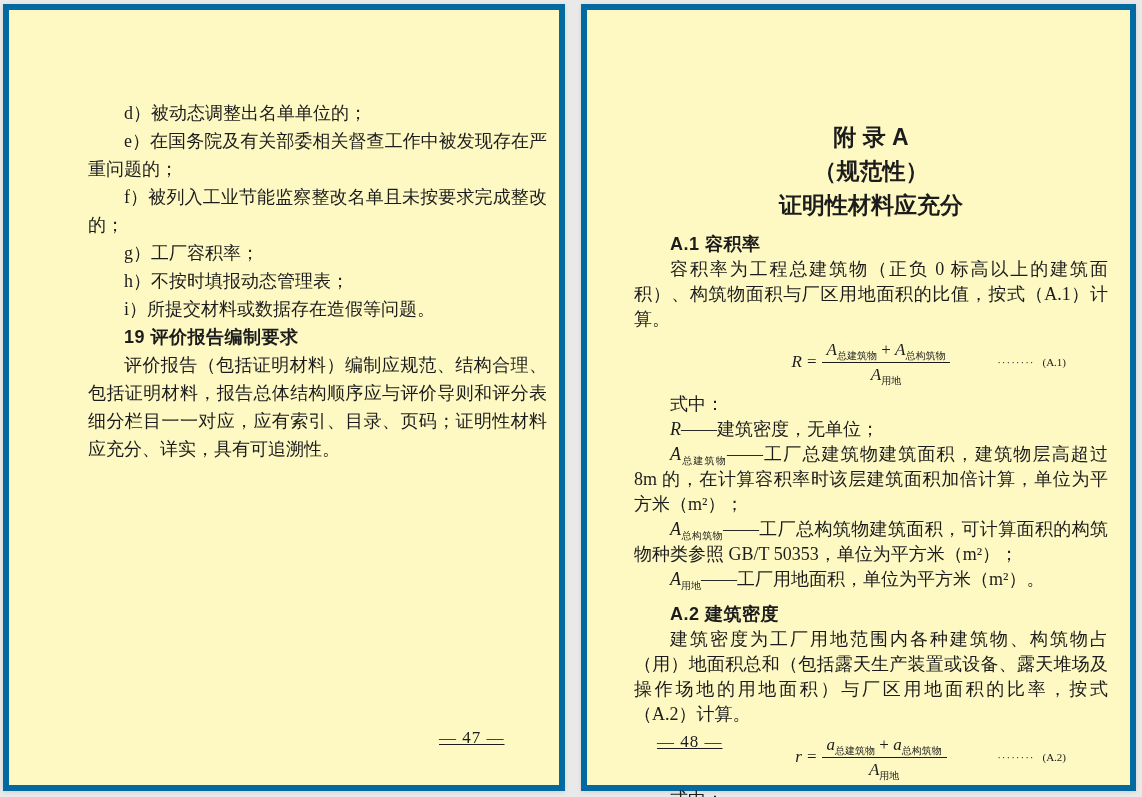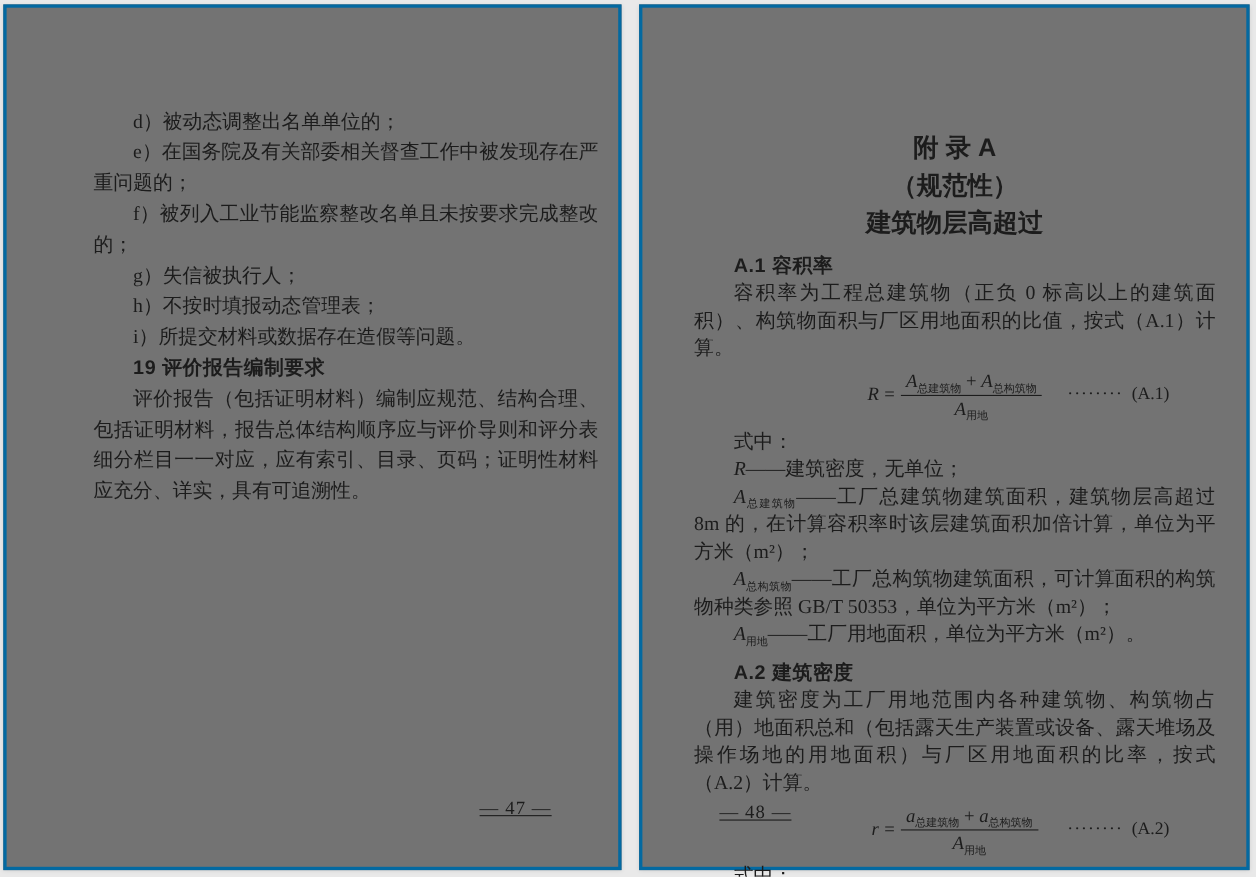--- a/index.html
+++ b/index.html
@@ -8,22 +8,22 @@
     background:#e9e9e9;
     font-family:"Liberation Serif","DejaVu Serif",serif;
     color:#1c1c1c;
     position:relative;
     overflow:hidden;
   }
   .page {
     position:absolute;
     top:4px;
     height:787px;
-    background:#737373;
-    border:3px solid #0369a1;
+    background:#fef9c3;
+    border:6px solid #0369a1;
     box-shadow:0 1px 4px rgba(0,0,0,0.10);
   }
   .page-left  { left:3px;  width:562px; }
   .page-right { left:581px; width:555px; }
 
   .content { position:absolute; font-size:18px; }
   .content-left  { left:79px; top:89px;  width:459px; line-height:28px; }
   .content-right { left:47px; top:110px; width:474px; line-height:25px; }
 
   p.line { text-indent:2em; text-align:justify; }
@@ -66,21 +66,21 @@
   .f-equals { margin:0 5px; }
   .frac { display:inline-block; text-align:center; vertical-align:middle; }
   .frac .num { display:block; border-bottom:1px solid #1c1c1c; padding:0 5px 1px; line-height:22px; }
   .frac .den { display:block; padding-top:1px; line-height:21px; }
   sub.m-sub { font-size:10px; vertical-align:-4px; letter-spacing:0; line-height:0; }
   .f-tail {
     position:absolute;
     right:42px;
     top:50%;
     transform:translateY(-50%);
-    font-size:16px;
+    font-size:11px;
     white-space:nowrap;
   }
   .f-dots { letter-spacing:1px; margin-right:8px; }
 
   .def-line { text-indent:2em; text-align:justify; }
 
   .page-number {
     position:absolute;
     font-size:17px;
     letter-spacing:1px;
@@ -91,36 +91,36 @@
   .page-number-right { left:70px;  top:722px; }
 </style>
 </head>
 <body>
 
 <div class="page page-left">
   <div class="content content-left">
     <p class="line">d）被动态调整出名单单位的；</p>
     <p class="line">e）在国务院及有关部委相关督查工作中被发现存在严重问题的；</p>
     <p class="line">f）被列入工业节能监察整改名单且未按要求完成整改的；</p>
-    <p class="line">g）失信被执行人；</p>
+    <p class="line">g）工厂容积率；</p>
     <p class="line">h）不按时填报动态管理表；</p>
     <p class="line">i）所提交材料或数据存在造假等问题。</p>
     <p class="sec-heading">19 评价报告编制要求</p>
     <p class="hang">评价报告（包括证明材料）编制应规范、结构合理、包括证明材料，报告总体结构顺序应与评价导则和评分表细分栏目一一对应，应有索引、目录、页码；证明性材料应充分、详实，具有可追溯性。</p>
   </div>
   <div class="page-number page-number-left">— 47 —</div>
 </div>
 
 <div class="page page-right">
   <div class="content content-right">
 
     <div class="appendix-title">
       <div>附 录 A</div>
       <div>（规范性）</div>
-      <div>建筑物层高超过</div>
+      <div>证明性材料应充分</div>
     </div>
 
     <p class="sec-heading">A.1 容积率</p>
     <p class="hang">容积率为工程总建筑物（正负 0 标高以上的建筑面积）、构筑物面积与厂区用地面积的比值，按式（A.1）计算。</p>
 
     <div class="formula">
       <span class="f-eq">
         <span class="math-var">R</span>
         <span class="f-equals">=</span>
         <span class="frac">

